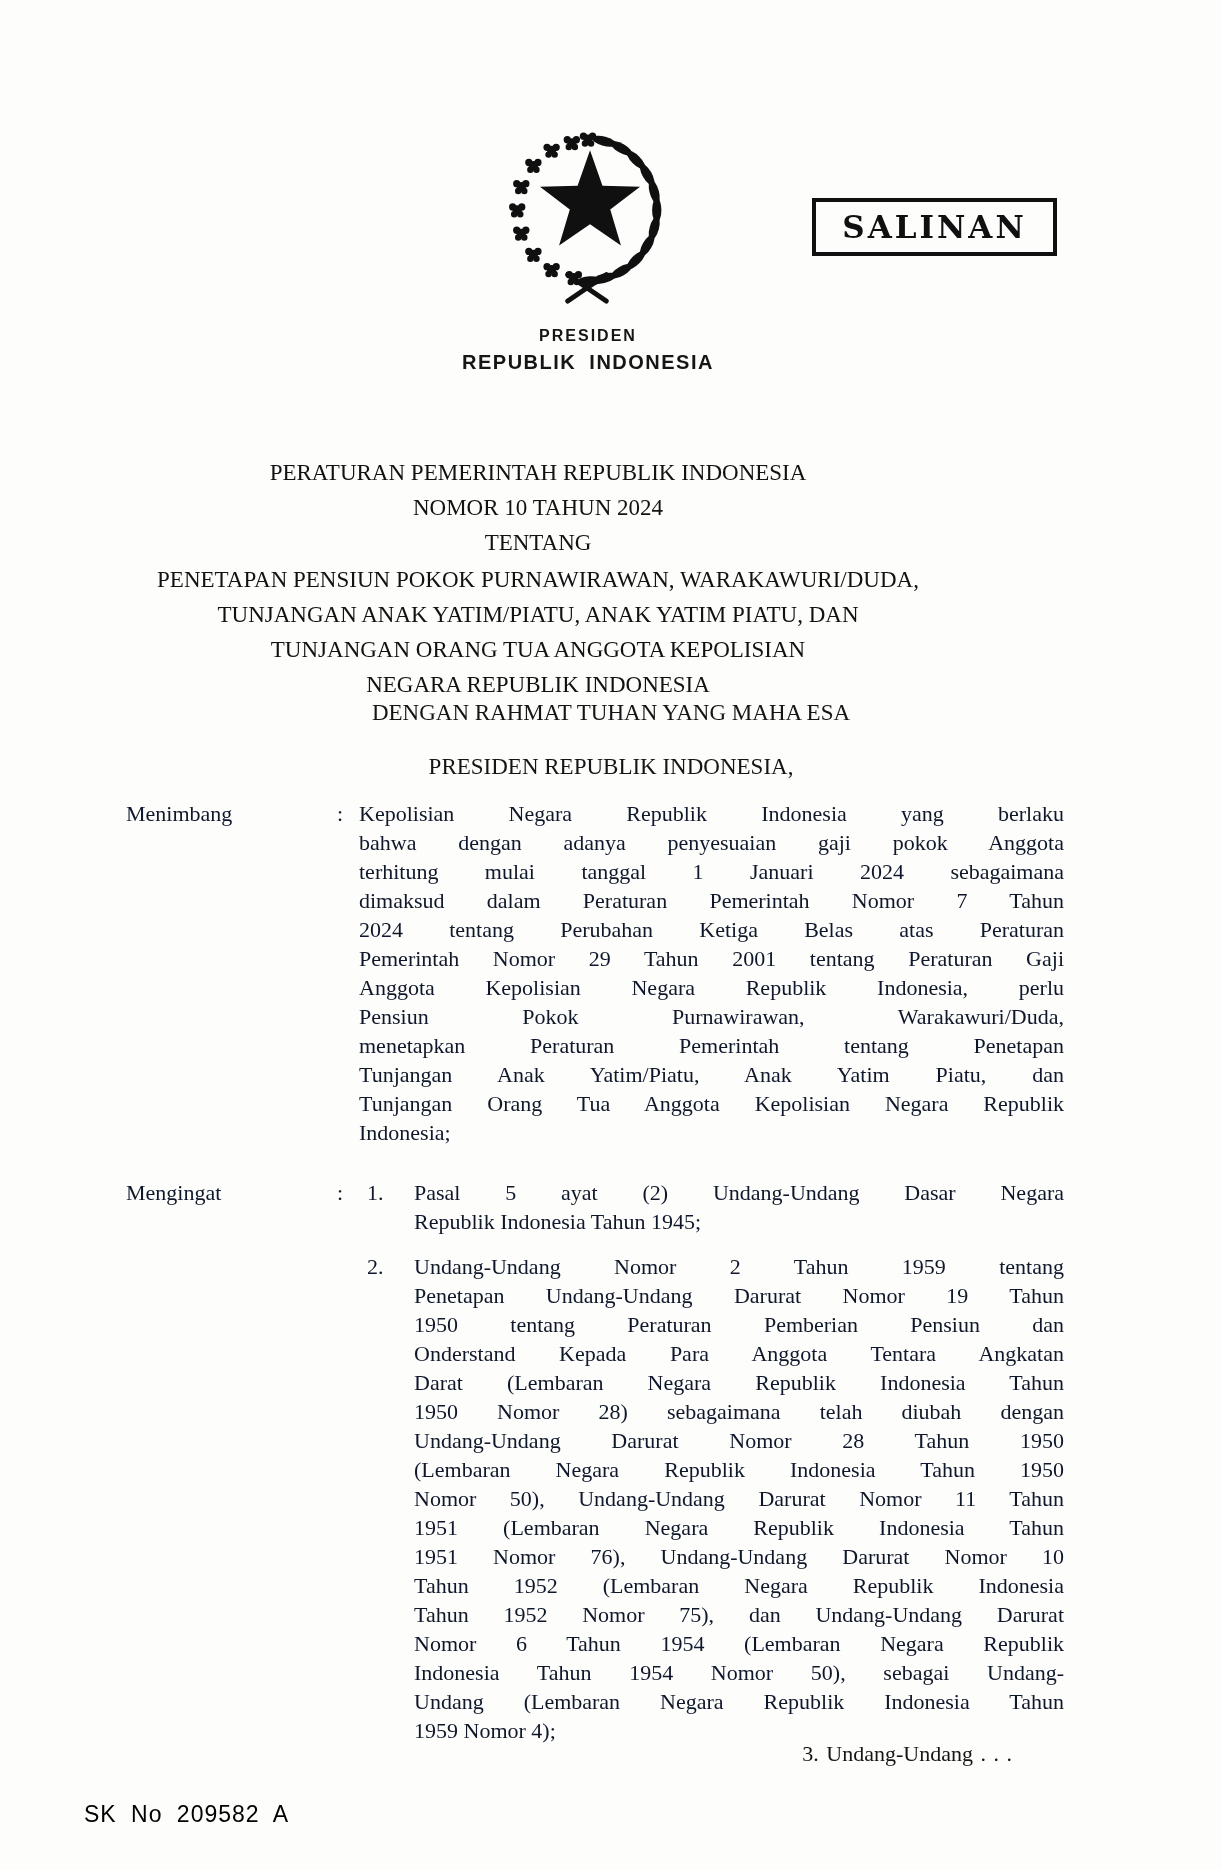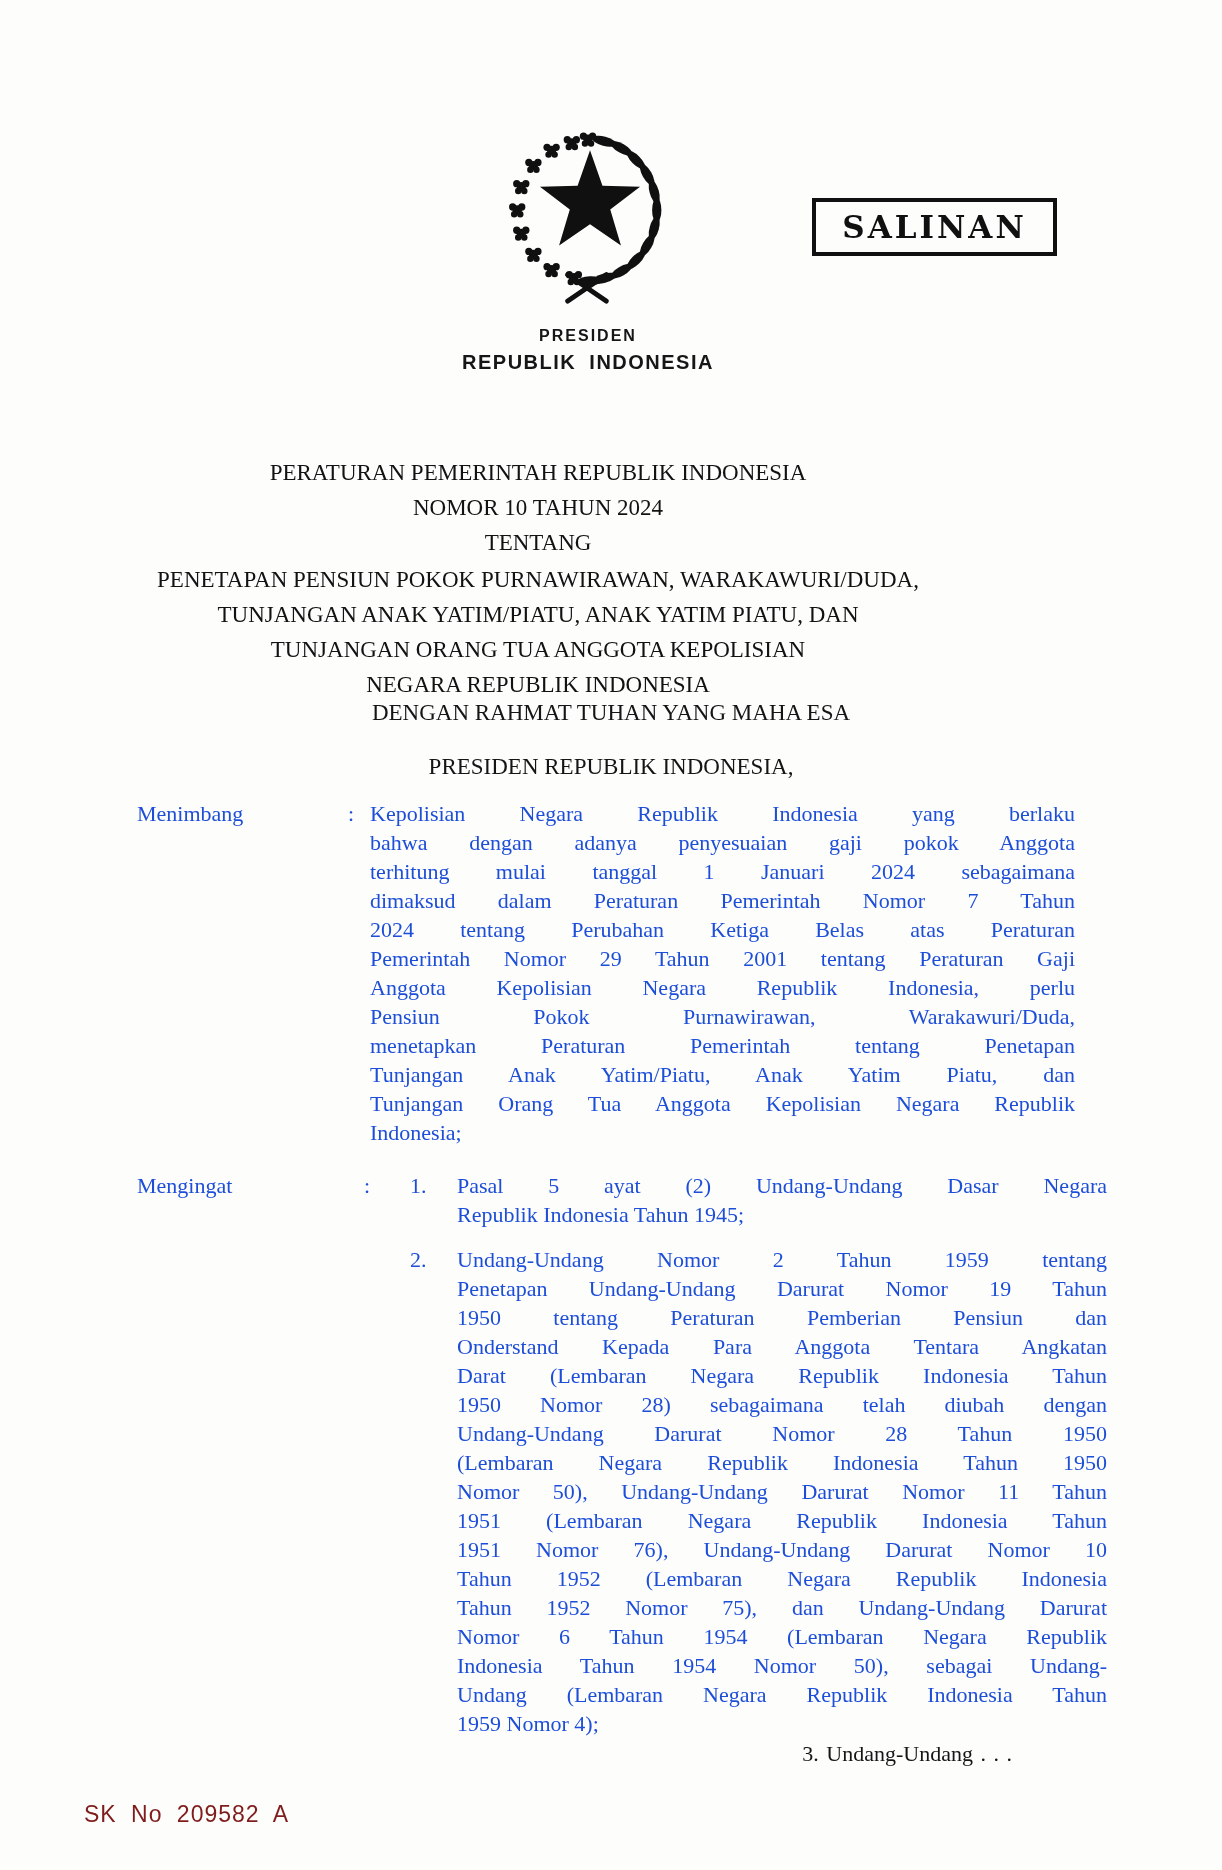--- a/index.html
+++ b/index.html
@@ -27,34 +27,34 @@
 
   
   .heading{left:0;top:455px;width:1076px;text-align:center;font-size:23px;color:#121212;}
   .heading div{line-height:35px;}
   .heading .gap{margin-top:2px;}
 
   .invocation{left:0;top:700px;width:1222px;text-align:center;font-size:23px;}
   .authority{left:0;top:754px;width:1222px;text-align:center;font-size:23px;}
 
   
-  .mainbody{left:137px;top:799px;width:938px;font-size:22px;line-height:29px;color:#1d4ed8;}
+  .mainbody{left:126px;top:799px;width:938px;font-size:22px;line-height:29px;color:#0f172a;}
   .row{display:grid;grid-template-columns:211px 22px 705px;align-items:start;}
-  .row.mengingat{margin-top:24px;gap:16px;}
+  .row.mengingat{margin-top:31px;}
   .label{text-align:left;}
   .colon{text-align:left;}
   .jline{text-align:justify;text-align-last:justify;}
   .lines > .jline:last-child{text-align-last:left;}
   .items{padding-left:8px;}
   .item{display:grid;grid-template-columns:47px 650px;}
   .item + .item{margin-top:16px;}
 
   .catchword{left:137px;top:1741px;width:875px;text-align:right;font-size:22px;word-spacing:2px;}
   .footer{left:84px;top:1801px;font-size:23px;font-family:"Liberation Sans", sans-serif;
-    word-spacing:7px;letter-spacing:1px;color:#7f1d1d;}
+    word-spacing:7px;letter-spacing:1px;color:#000000;}
 </style>
 </head>
 <body>
 
 <div class="abs emblem">
   <svg width="182" height="204" viewBox="0 0 180 200" xmlns="http://www.w3.org/2000/svg">
     <defs>
       <ellipse id="leaf" rx="12" ry="4.6" fill="#101010"></ellipse>
       <g id="flower" fill="#101010">
         <circle r="4.6"></circle>

